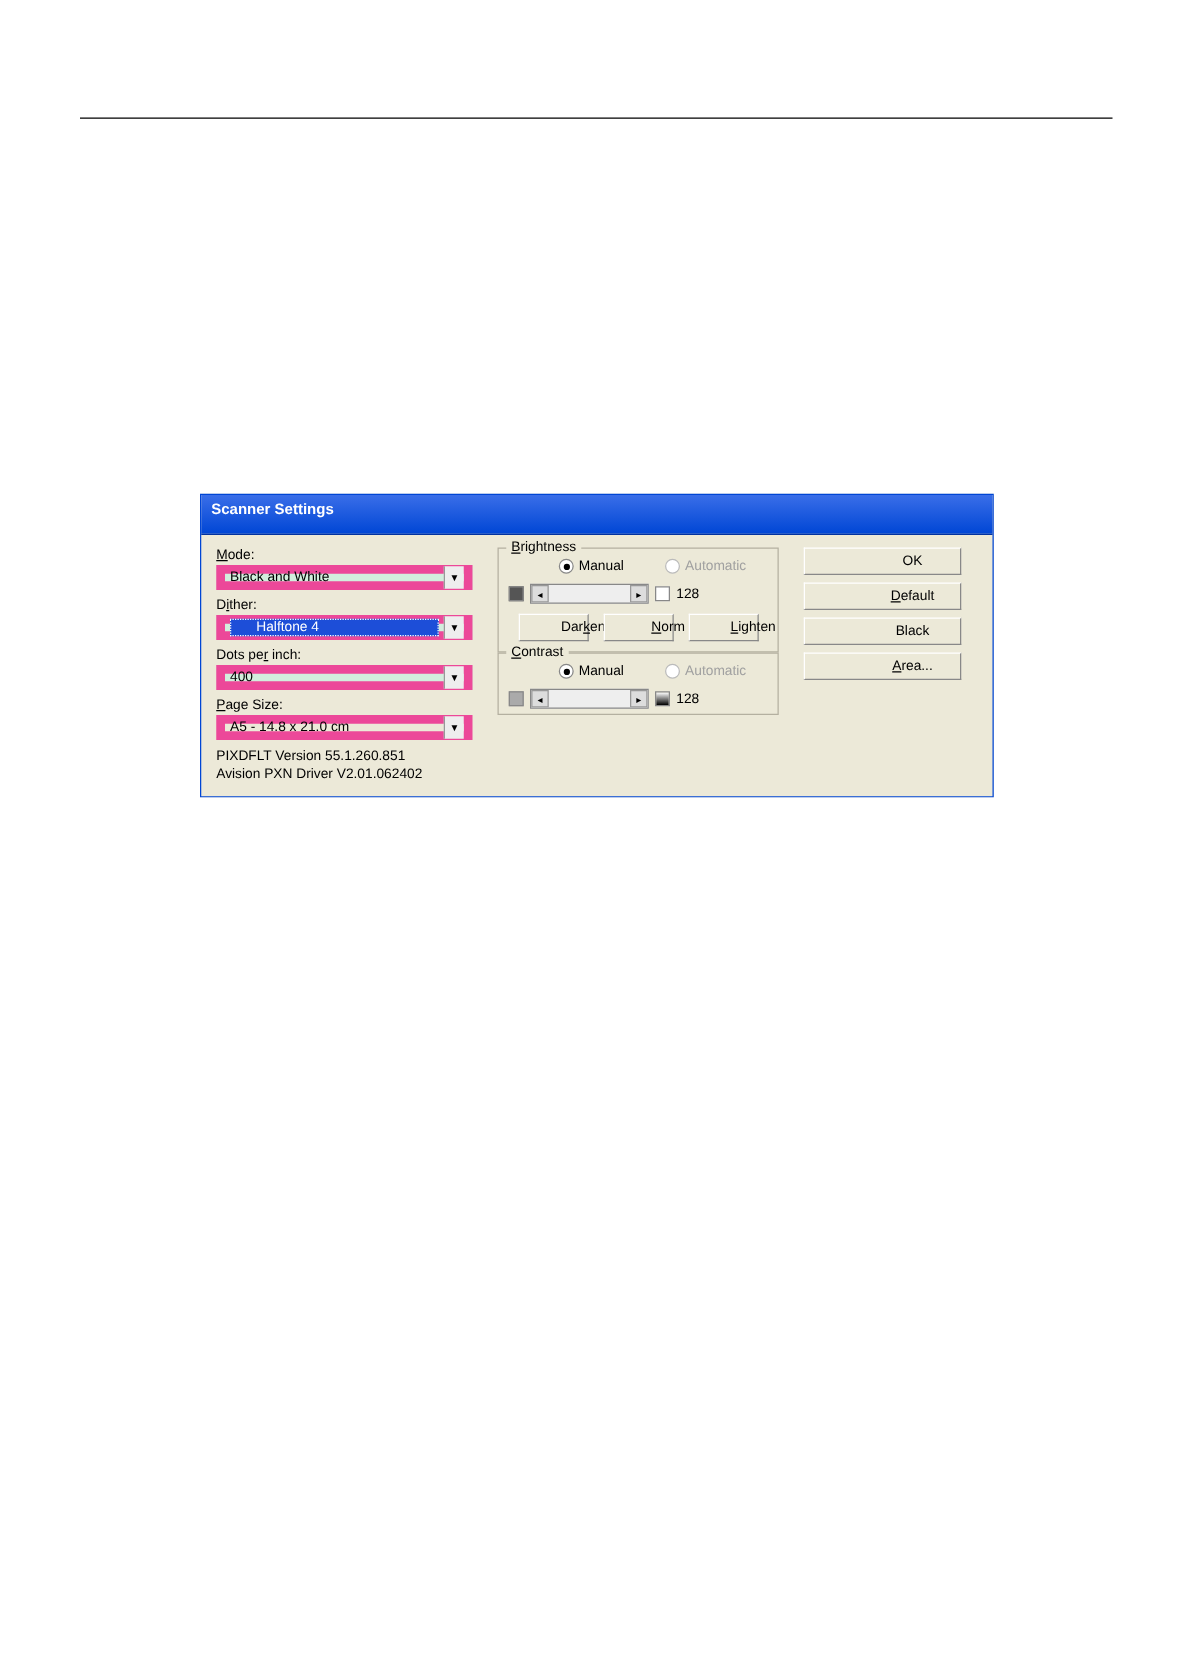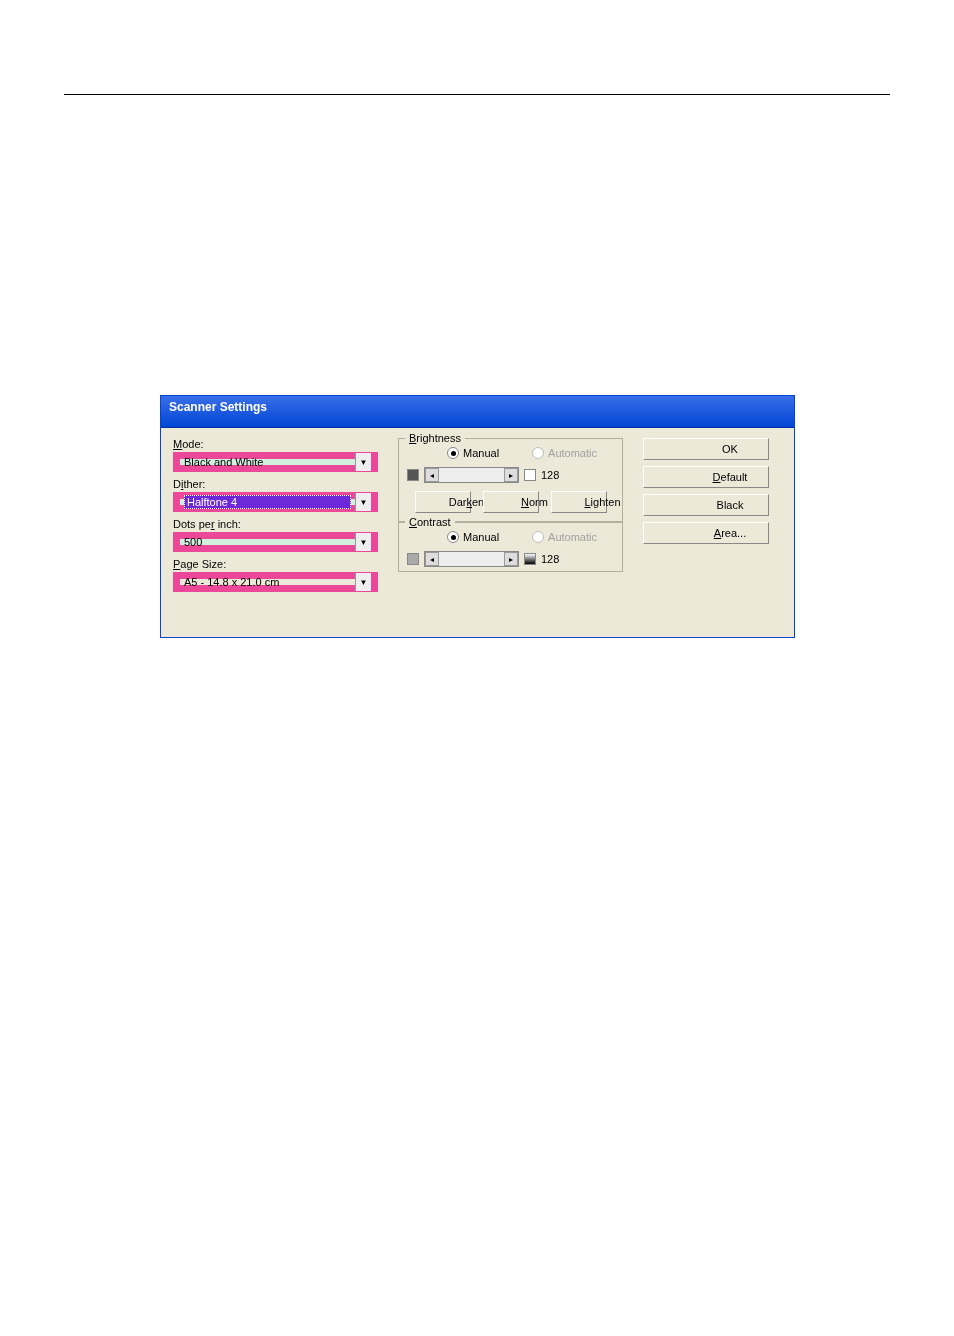--- a/index.html
+++ b/index.html
@@ -24,22 +24,22 @@
     .label { font-size:11px; margin-bottom:2px; }
     .label .u { text-decoration:underline; }
     .select {
       width:100%; height:20px;
       background:#d2eedd;
       border:7px solid #ec4899;
       display:flex; align-items:center; justify-content:space-between;
       padding-left:4px; font-size:11px; margin-bottom:6px;
     }
     .select.highlight .sel-text {
-      background:#6d28d9; color:#fff; border:1px dotted #fff;
-      padding:0 2px; flex:1; margin-right:4px;
+      background:#1d4ed8; color:#fff; border:1px dotted #fff;
+      padding:0 20px; flex:1; margin-right:4px;
     }
     .dd-btn { width:16px; height:18px; background:#eee; border-left:1px solid #999;
       display:flex; align-items:center; justify-content:center; font-size:8px; }
     .fieldset { border:1px solid #b4b0a0; padding:6px 8px 8px 8px; position:relative; }
     .legend { position:absolute; top:-7px; left:6px; background:#ece9d8; padding:0 4px; font-size:11px; }
     .legend .u { text-decoration:underline; }
     .radio-row { display:flex; gap:33px; margin-bottom:8px; margin-top:2px;padding-left:40px; }
     .radio { display:flex; align-items:center; gap:4px; font-size:11px; }
     .radio.disabled { color:#a0a0a0; }
     .rdot { width:12px; height:12px; border:1px solid #888; border-radius:50%; background:#fff;
@@ -86,30 +86,34 @@
       </div>
 
       <div class="label">D<span class="u">i</span>ther:</div>
       <div class="select highlight">
         <span class="sel-text">Halftone 4</span>
         <span class="dd-btn">▼</span>
       </div>
 
       <div class="label">Dots pe<span class="u">r</span> inch:</div>
       <div class="select">
-        <span class="sel-text">500</span>
+        <span class="sel-text">400</span>
         <span class="dd-btn">▼</span>
       </div>
 
       <div class="label"><span class="u">P</span>age Size:</div>
       <div class="select" style="background:#ece9d8">
         <span class="sel-text">A5 - 14.8 x 21.0 cm</span>
         <span class="dd-btn">▼</span>
       </div>
 
+      <div class="version">
+        <div>PIXDFLT Version 55.1.260.851</div>
+        <div>Avision PXN Driver V2.01.062402</div>
+      </div>
     </div>
 
     <div class="col-mid">
       <div class="fieldset">
         <div class="legend"><span class="u">B</span>rightness</div>
         <div class="radio-row">
           <div class="radio">
             <span class="rdot checked"></span>
             <span>Manual</span>
           </div>

